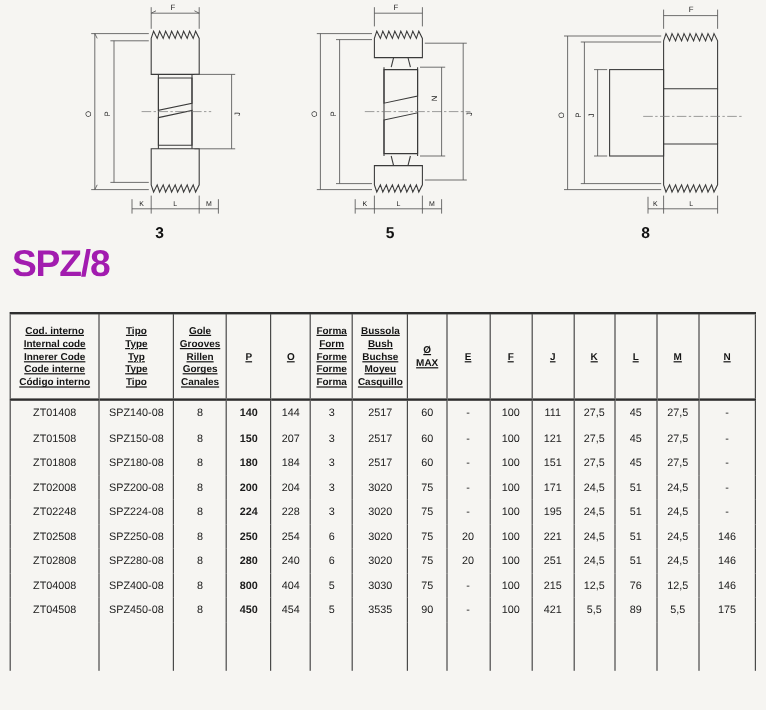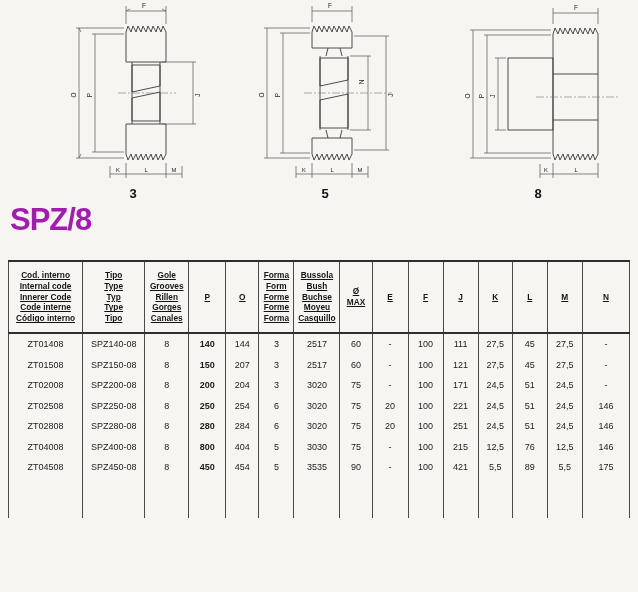--- a/index.html
+++ b/index.html
@@ -324,31 +324,65 @@
         <td>60</td>
         <td>-</td>
         <td>100</td>
         <td>121</td>
         <td>27,5</td>
         <td>45</td>
         <td>27,5</td>
         <td>-</td>
       </tr>
       <tr>
+        <td>ZT01808</td>
+        <td>SPZ180-08</td>
+        <td>8</td>
+        <td class="bold">180</td>
+        <td>184</td>
+        <td>3</td>
+        <td>2517</td>
+        <td>60</td>
+        <td>-</td>
+        <td>100</td>
+        <td>151</td>
+        <td>27,5</td>
+        <td>45</td>
+        <td>27,5</td>
+        <td>-</td>
+      </tr>
+      <tr>
         <td>ZT02008</td>
         <td>SPZ200-08</td>
         <td>8</td>
         <td class="bold">200</td>
         <td>204</td>
         <td>3</td>
         <td>3020</td>
         <td>75</td>
         <td>-</td>
         <td>100</td>
         <td>171</td>
+        <td>24,5</td>
+        <td>51</td>
+        <td>24,5</td>
+        <td>-</td>
+      </tr>
+      <tr>
+        <td>ZT02248</td>
+        <td>SPZ224-08</td>
+        <td>8</td>
+        <td class="bold">224</td>
+        <td>228</td>
+        <td>3</td>
+        <td>3020</td>
+        <td>75</td>
+        <td>-</td>
+        <td>100</td>
+        <td>195</td>
         <td>24,5</td>
         <td>51</td>
         <td>24,5</td>
         <td>-</td>
       </tr>
       <tr>
         <td>ZT02508</td>
         <td>SPZ250-08</td>
         <td>8</td>
         <td class="bold">250</td>
@@ -362,21 +396,21 @@
         <td>24,5</td>
         <td>51</td>
         <td>24,5</td>
         <td>146</td>
       </tr>
       <tr>
         <td>ZT02808</td>
         <td>SPZ280-08</td>
         <td>8</td>
         <td class="bold">280</td>
-        <td>284</td>
+        <td>240</td>
         <td>6</td>
         <td>3020</td>
         <td>75</td>
         <td>20</td>
         <td>100</td>
         <td>251</td>
         <td>24,5</td>
         <td>51</td>
         <td>24,5</td>
         <td>146</td>

